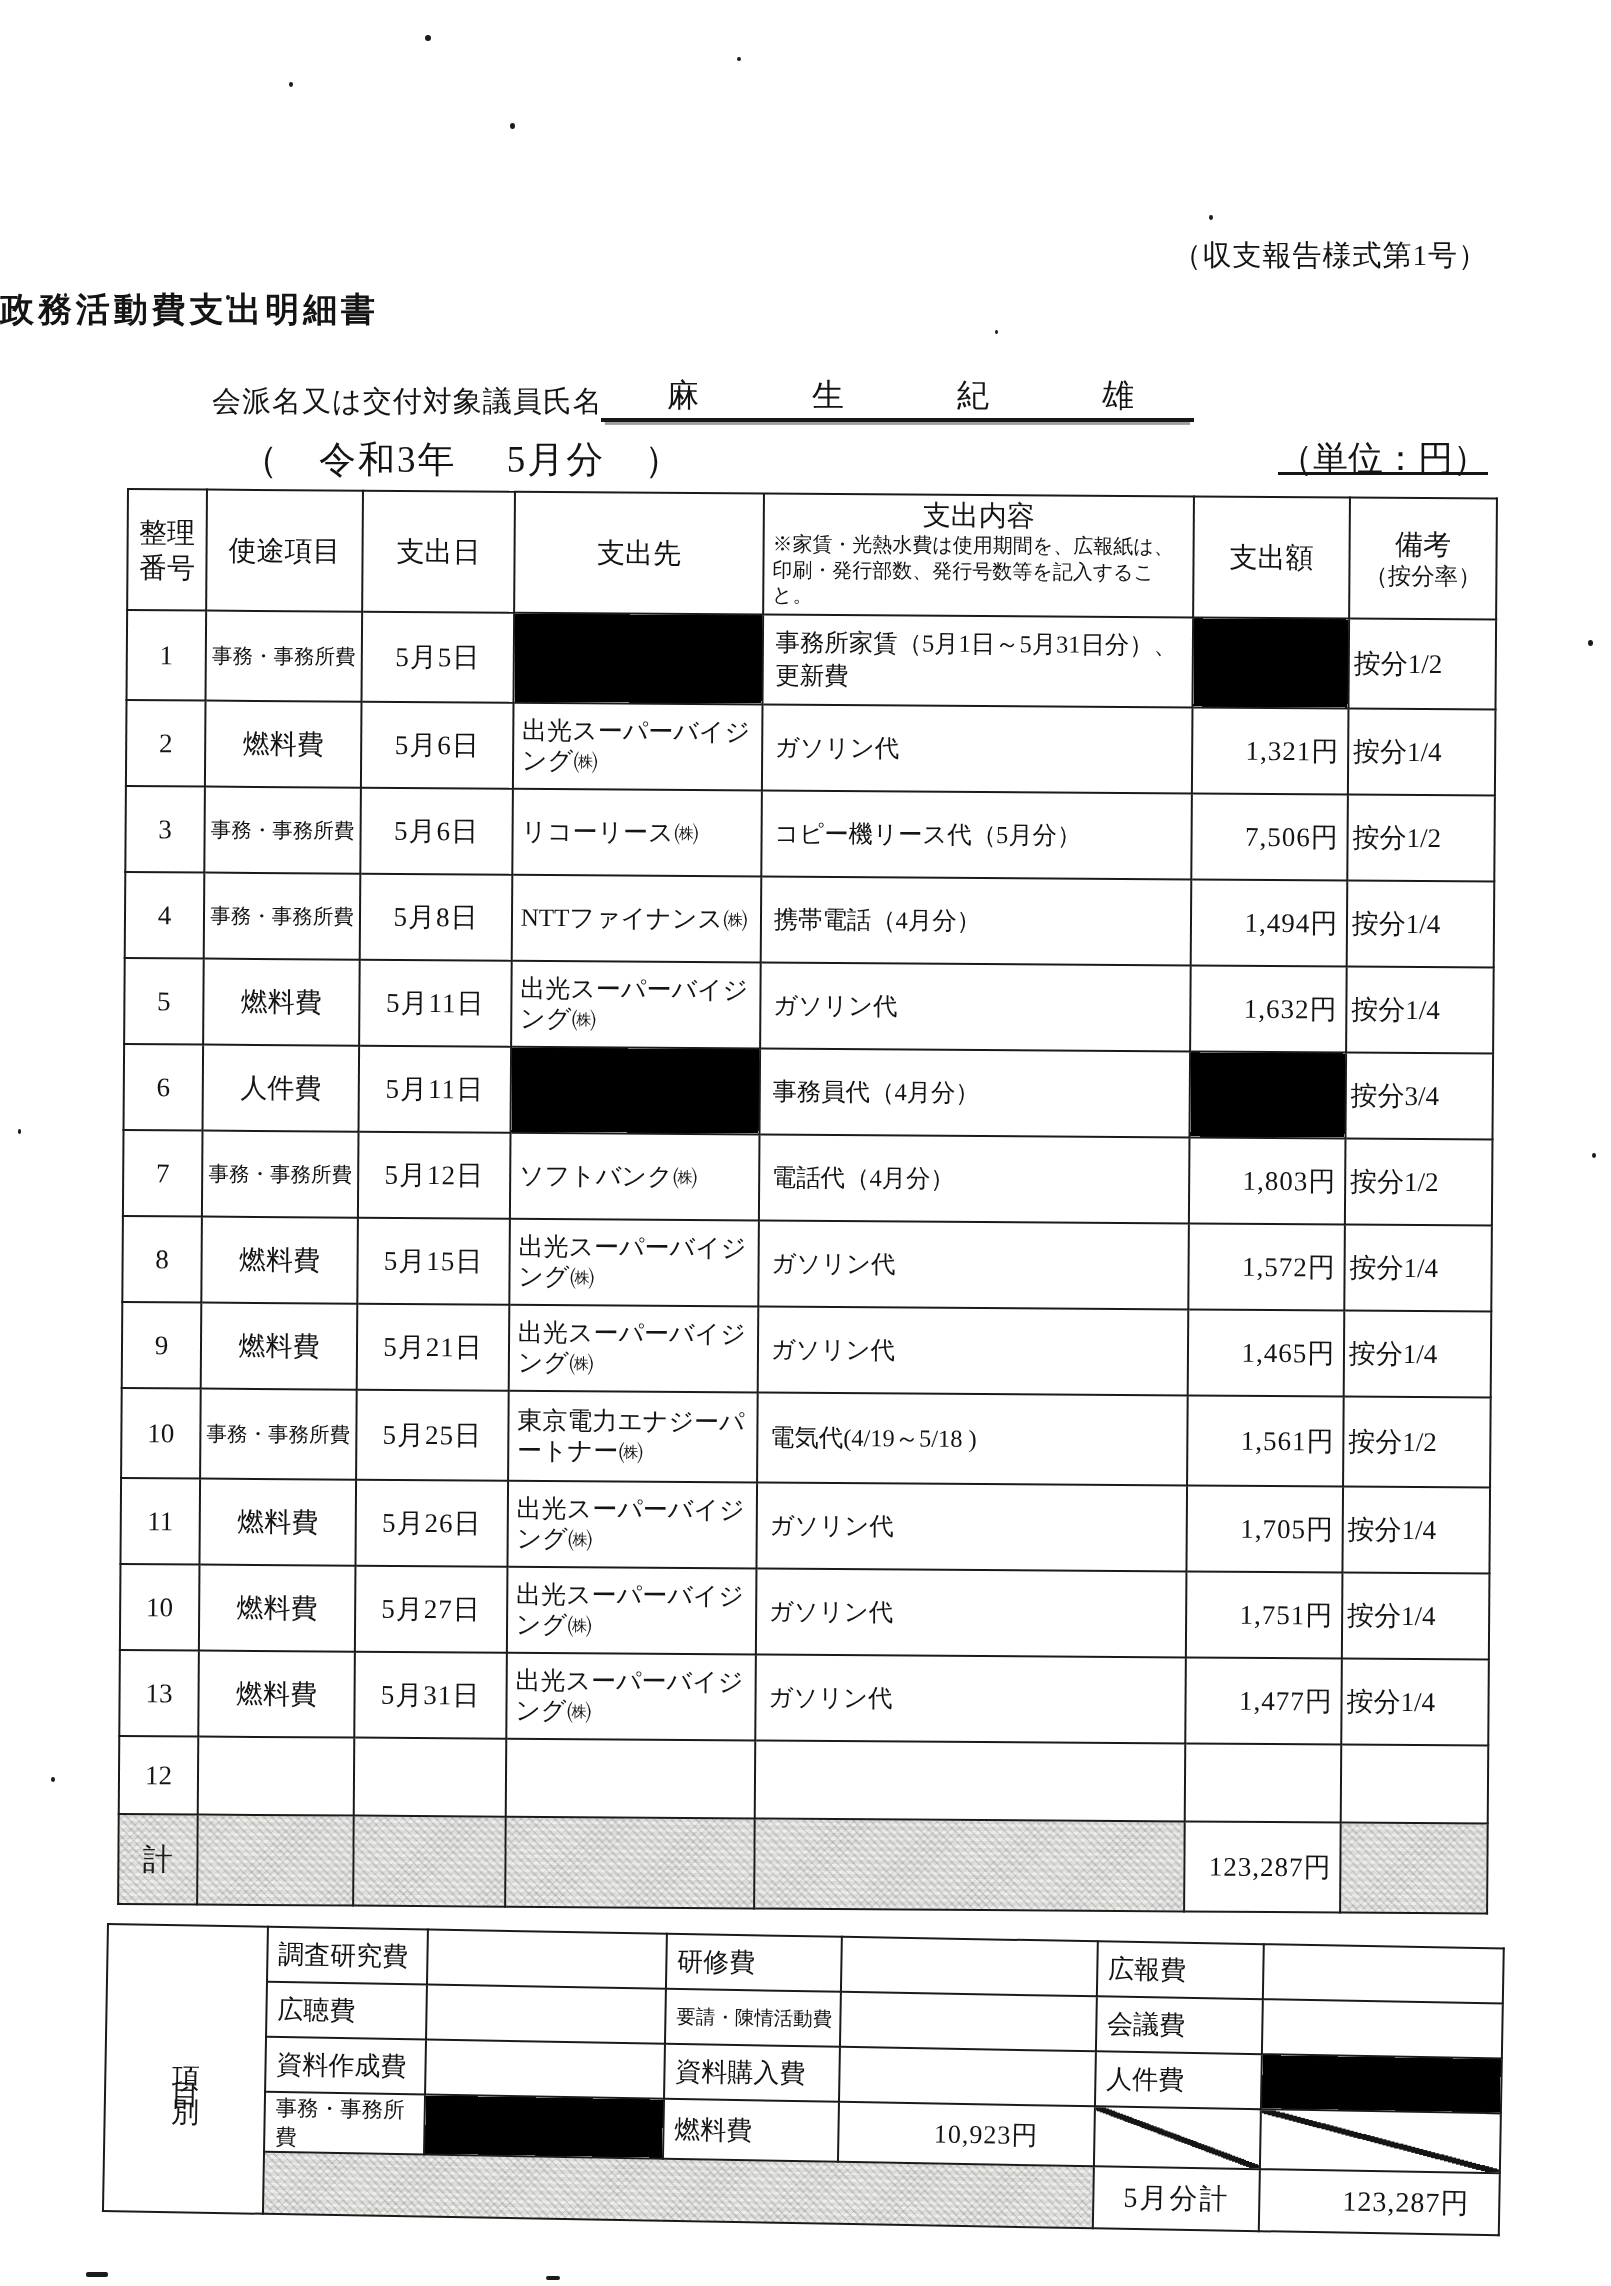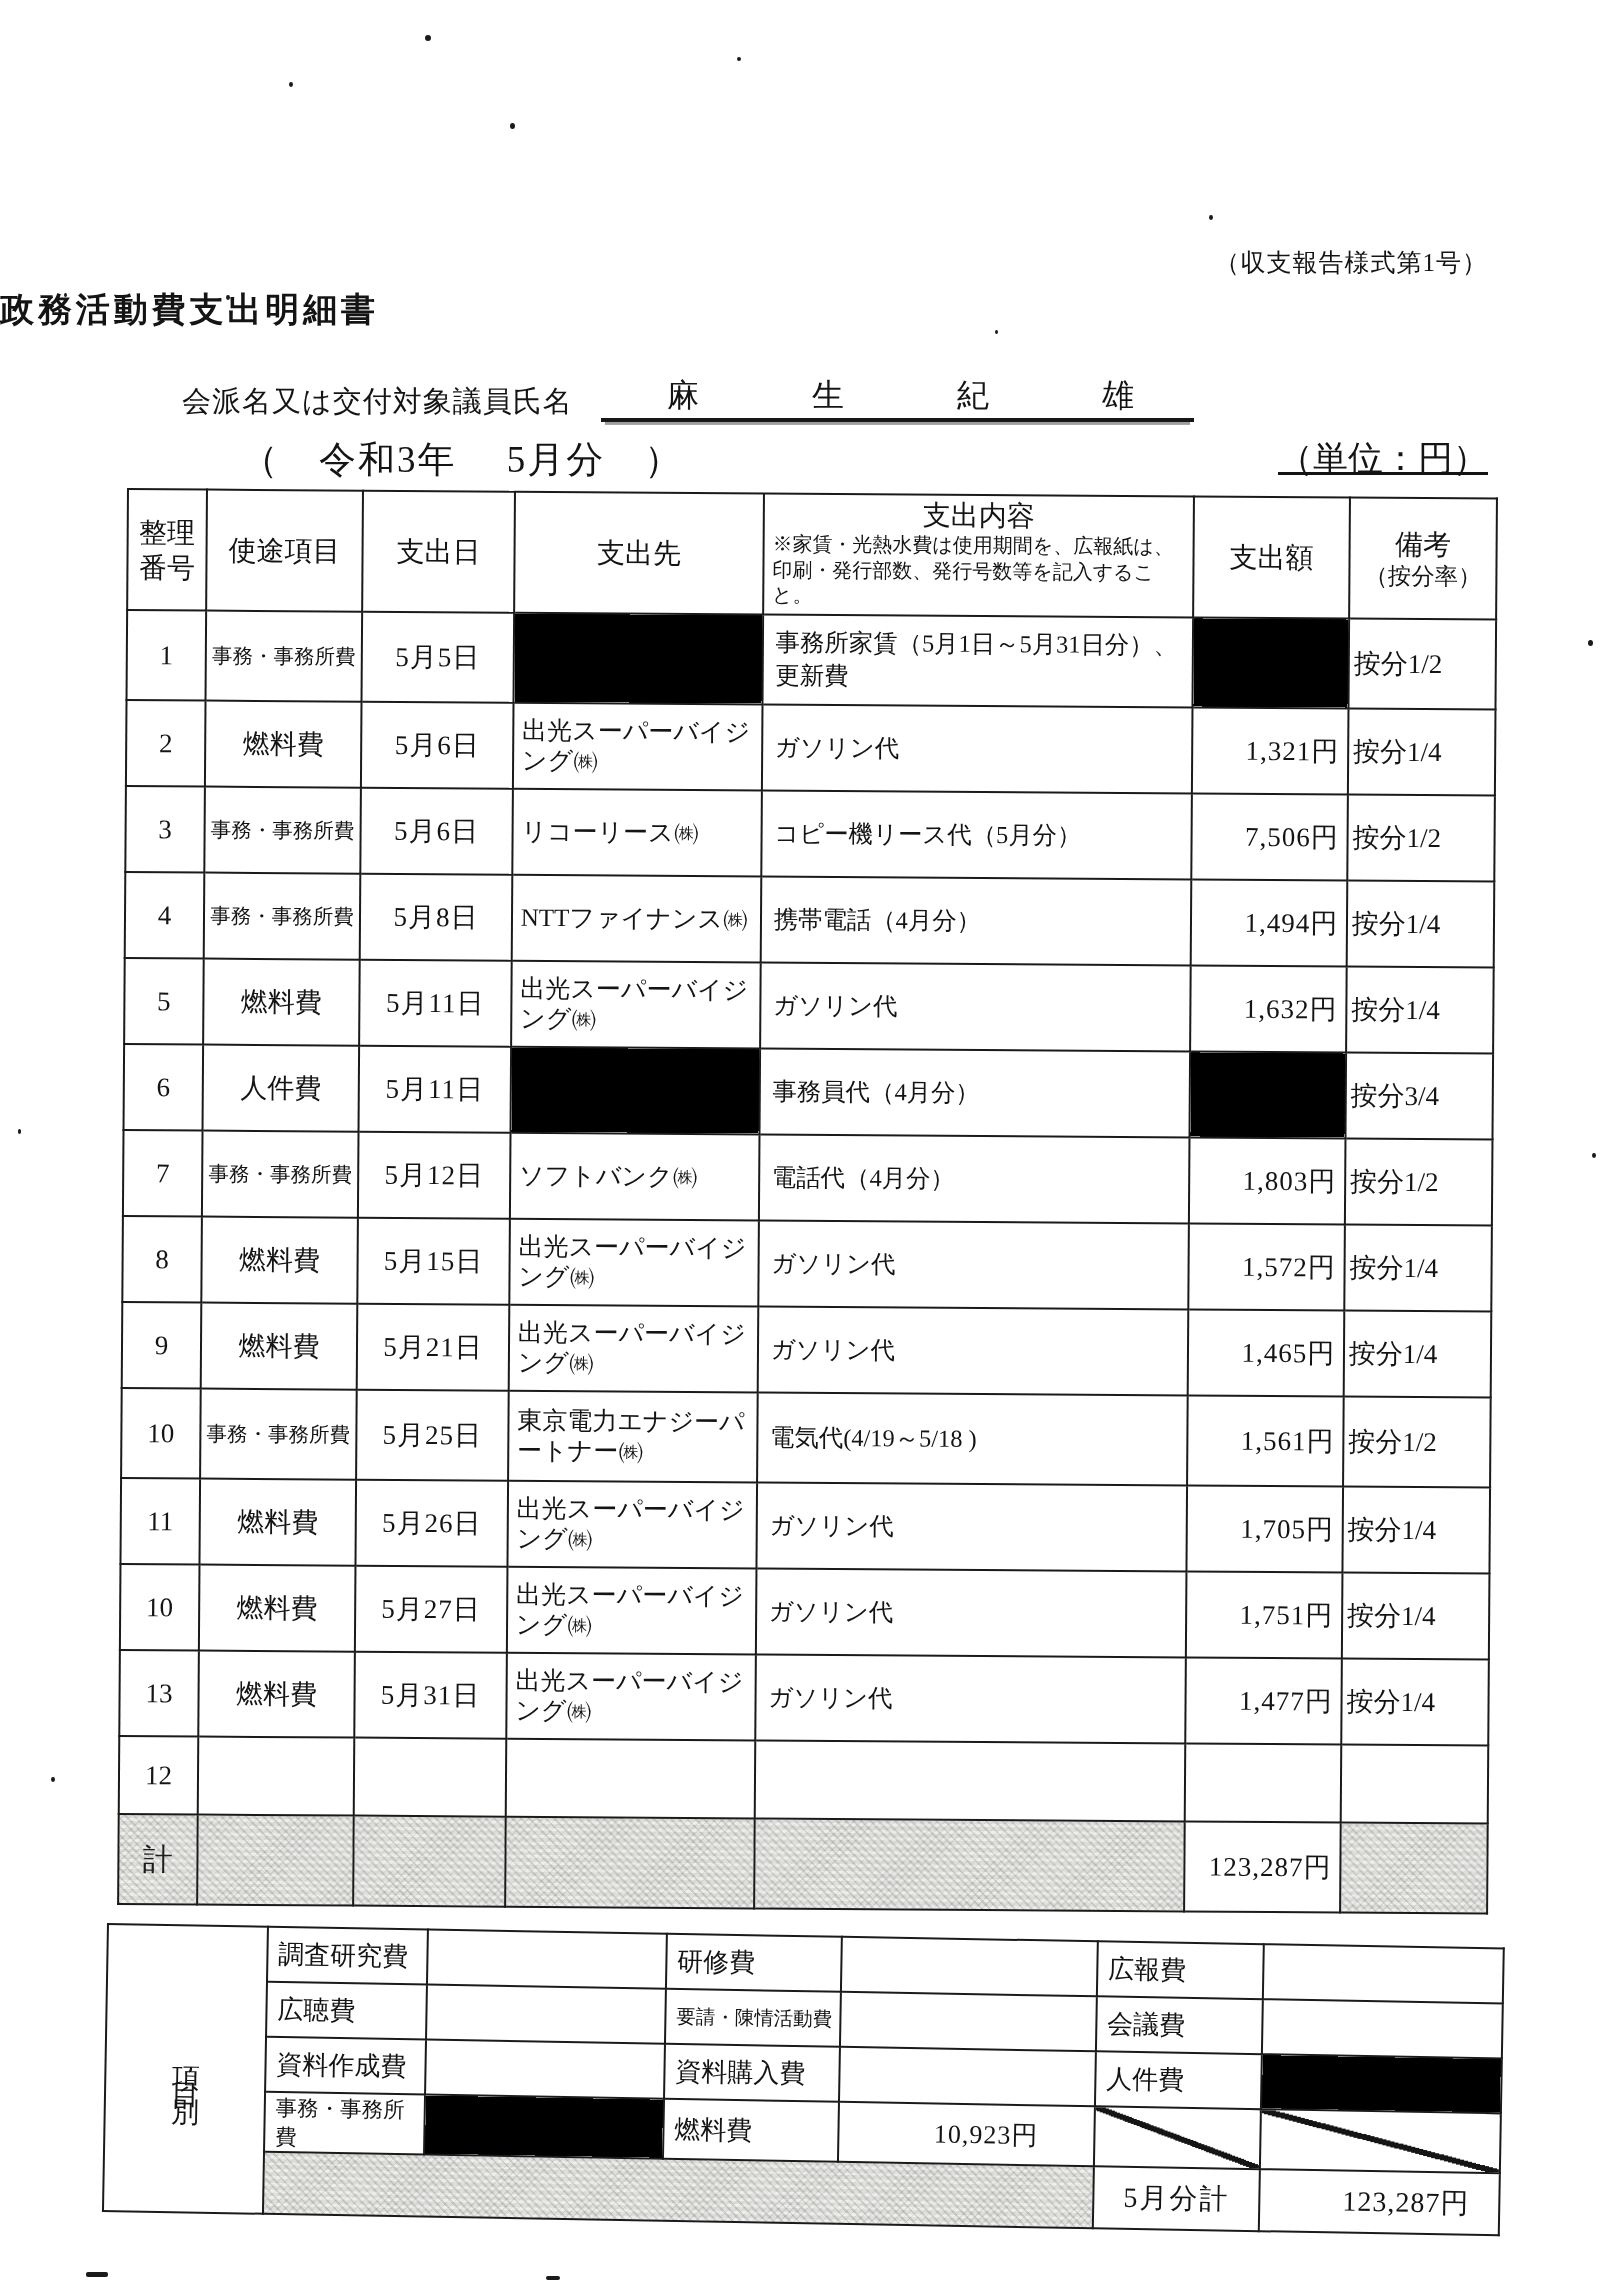--- a/index.html
+++ b/index.html
@@ -2,24 +2,24 @@
 <html><head>
 <meta charset="utf-8">
 <style>
   html,body{margin:0;padding:0;}
   body{
     width:1611px;height:2287px;position:relative;overflow:hidden;
     background:#ffffff;color:#141414;
     font-family:"Liberation Serif","DejaVu Serif",serif;
   }
   
-  .form-number{position:absolute;top:246px;right:123px;font-size:25px;letter-spacing:1px;}
+  .form-number{position:absolute;top:236px;right:123px;font-size:29px;letter-spacing:1px;}
   .doc-title{position:absolute;top:287px;left:0;width:100%;text-align:left;
     font-size:34px;letter-spacing:3.9px;font-weight:bold;}
-  .name-label{position:absolute;top:382px;left:182px;font-size:29px;letter-spacing:1px;}
+  .name-label{position:absolute;top:382px;left:212px;font-size:29px;letter-spacing:1px;}
   .name-line{position:absolute;top:369px;left:601px;width:593px;height:49px;
     border-bottom:4.9px solid #171717;box-shadow:0 6.8px 0 -3.9px rgba(40,40,40,.45);}
   .name-chars{display:flex;justify-content:space-between;align-items:flex-end;
     height:100%;padding:0 60px 2px 66px;font-size:32px;}
   .period{position:absolute;top:435px;left:241px;font-size:37px;letter-spacing:2px;}
   .unit-note{position:absolute;top:435px;right:123px;font-size:35px;text-decoration:underline;}
   
   table{border-collapse:collapse;table-layout:fixed;background:#fff;}
   td,th{border:2.4px solid #1a1a1a;vertical-align:middle;overflow:hidden;
     font-weight:normal;box-sizing:border-box;padding:0;}

